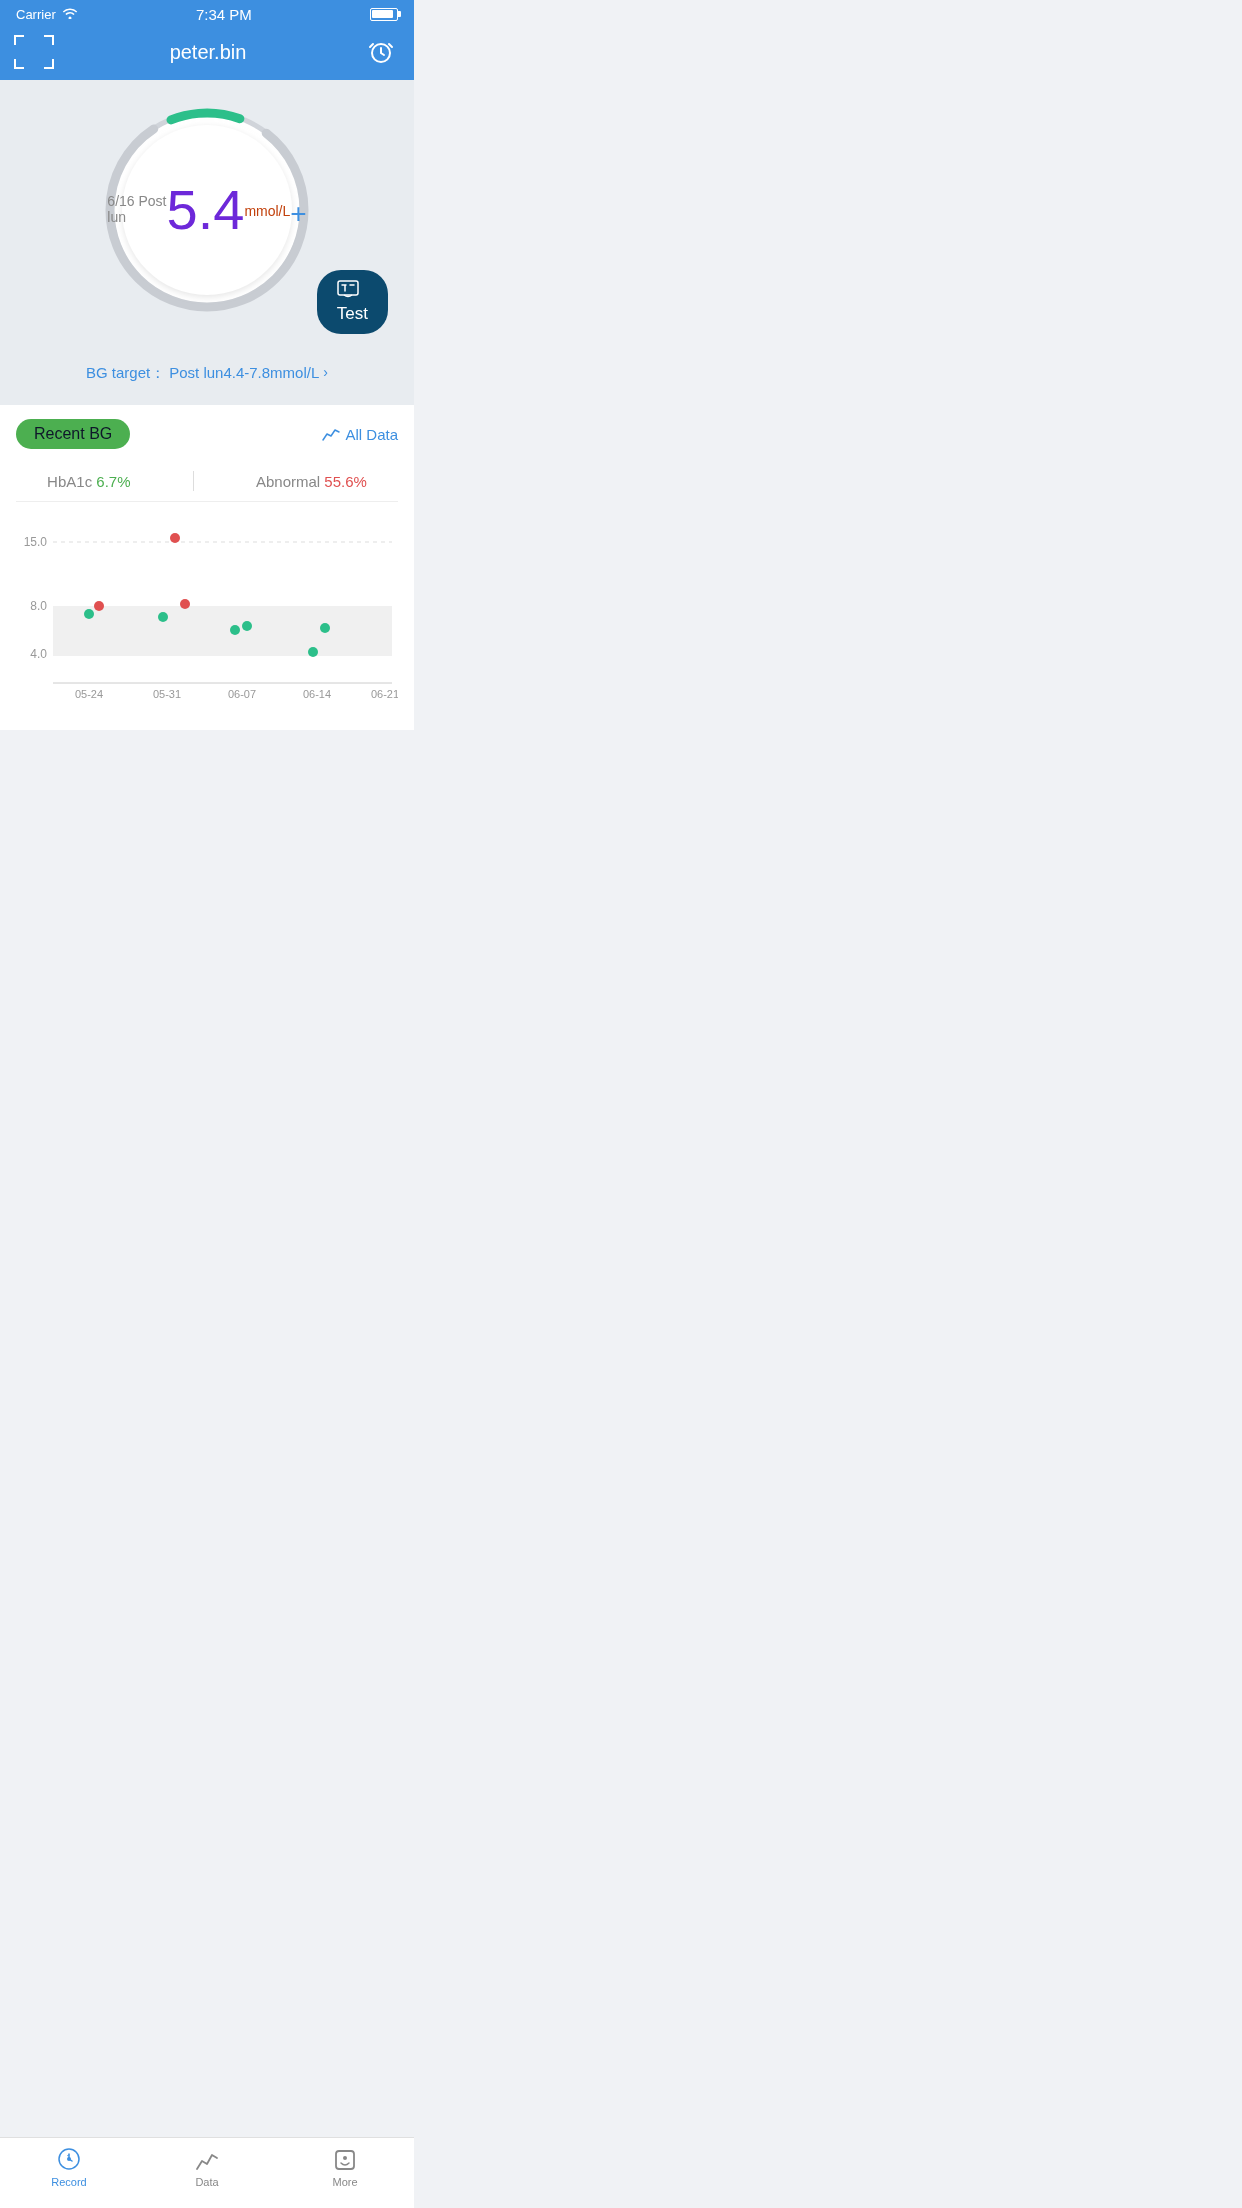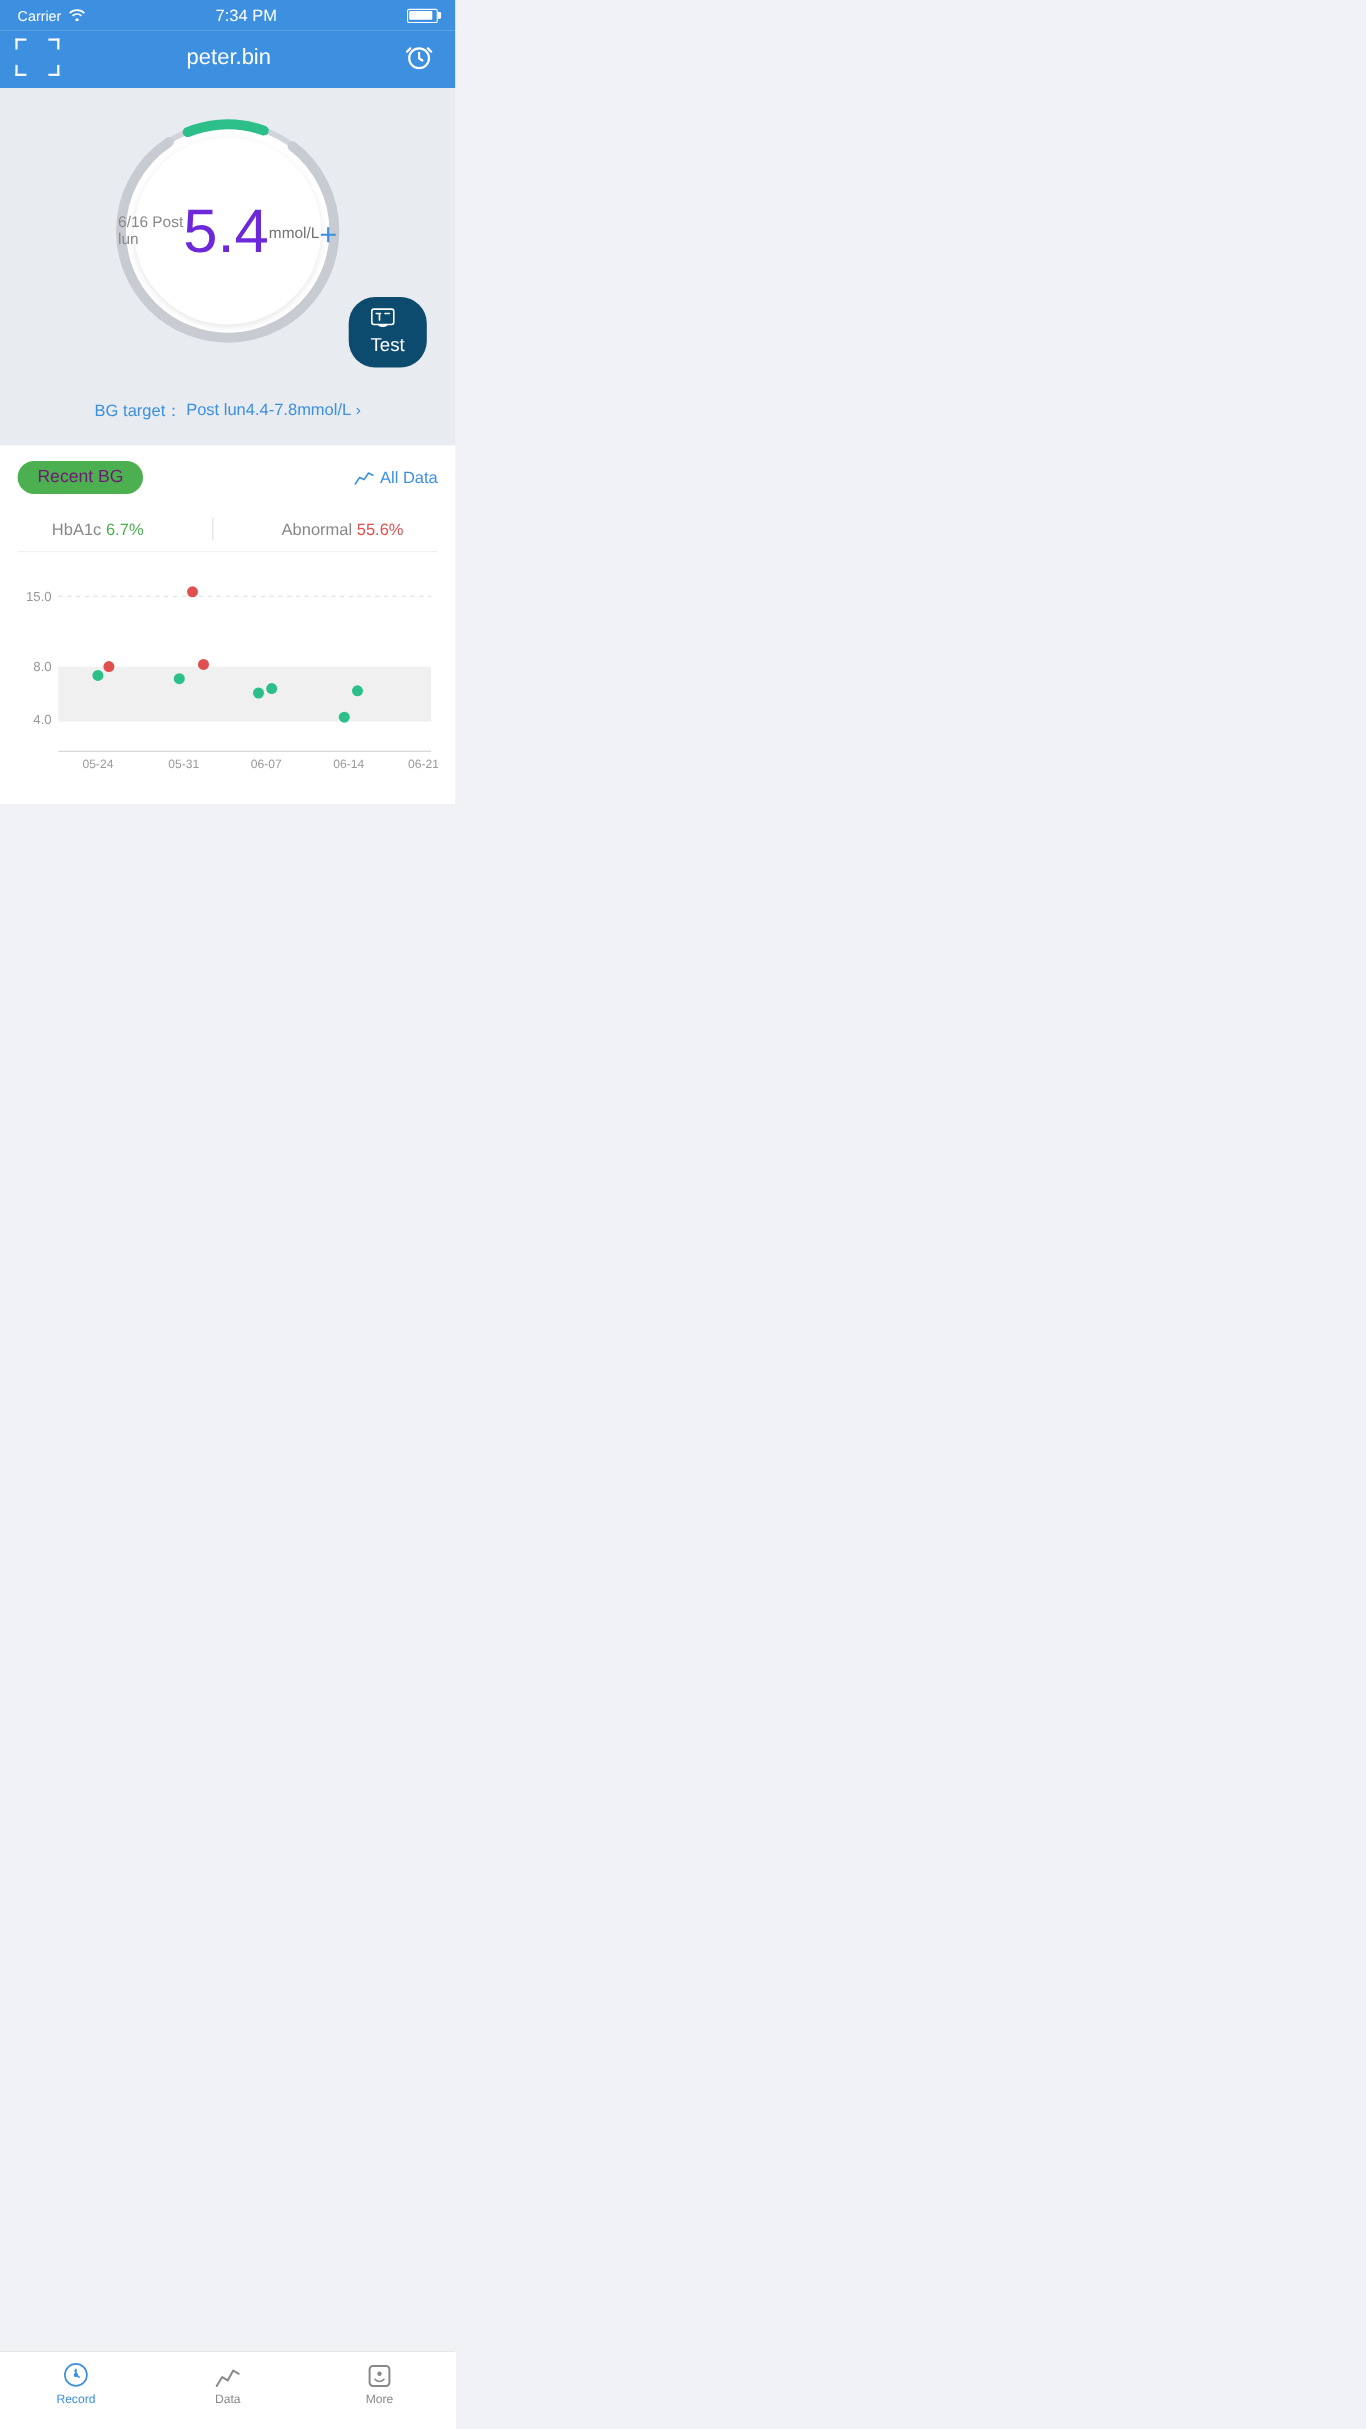--- a/index.html
+++ b/index.html
@@ -117,21 +117,21 @@
       margin-bottom: 2px;
     }
     .gauge-value {
       font-size: 56px;
       font-weight: 300;
       color: #6d28d9;
       line-height: 1;
     }
     .gauge-unit {
       font-size: 14px;
-      color: #737373;
+      color: #c2410c;
       margin-top: 2px;
     }
     .gauge-plus {
       font-size: 28px;
       color: #3d8fe0;
       margin-top: 8px;
       font-weight: 300;
     }
 
     
@@ -181,21 +181,21 @@
       padding: 14px 16px 0;
     }
     .section-header {
       display: flex;
       justify-content: space-between;
       align-items: center;
       margin-bottom: 12px;
     }
     .recent-bg-badge {
       background: #4caf50;
-      color: #701a75;
+      color: #0f172a;
       font-size: 16px;
       font-weight: 500;
       padding: 6px 18px;
       border-radius: 20px;
     }
     .all-data-link {
       color: #3d8fe0;
       font-size: 15px;
       display: flex;
       align-items: center;

